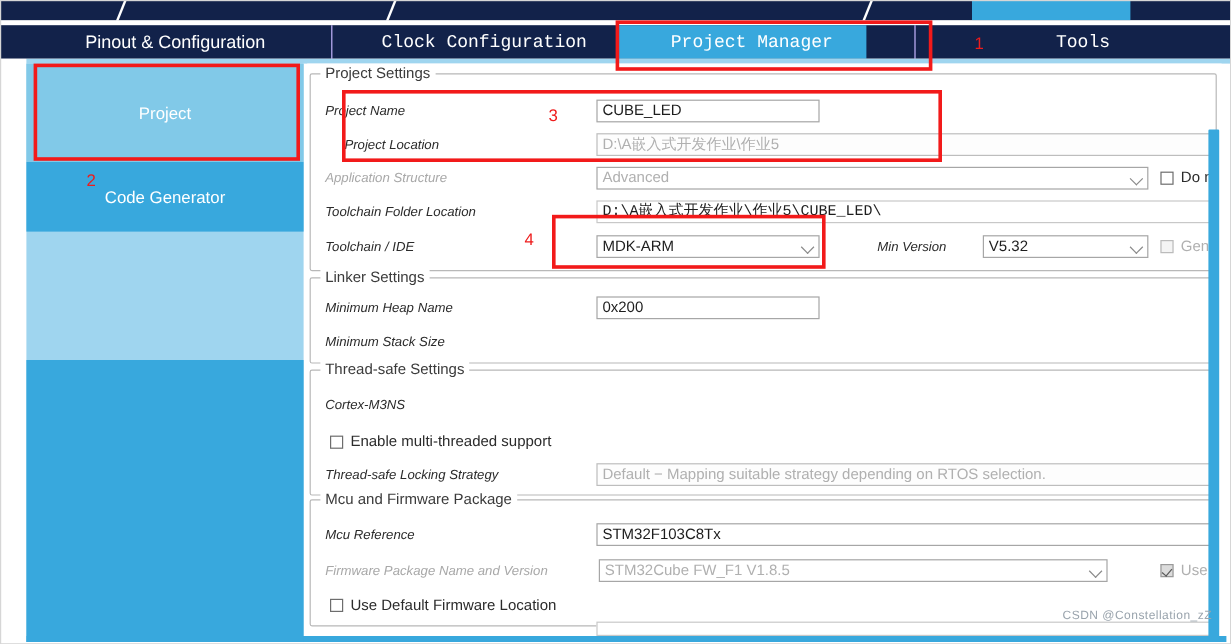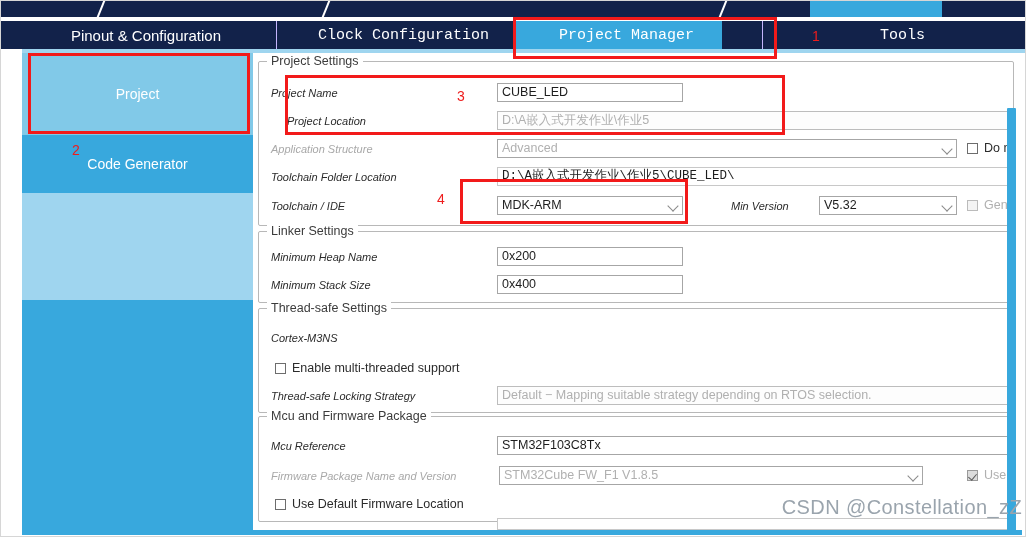--- a/index.html
+++ b/index.html
@@ -173,22 +173,22 @@
     position: absolute; border: 3px solid #f21a1a; box-sizing: border-box;
     pointer-events: none;
   }
   .anno-num {
     position: absolute; color: #ee1c1c; font-size: 14px;
     font-family: "Liberation Sans", sans-serif;
     pointer-events: none;
   }
 
   .watermark {
-    position: absolute; right: 4px; bottom: 18px;
-    font-size: 20px; color: #9aa4ad; letter-spacing: .4px;
+    position: absolute; right: 16px; bottom: 18px;
+    font-size: 10px; color: #9aa4ad; letter-spacing: .4px;
     white-space: nowrap;
   }
   .frame-border {
     position: absolute; left:0; top:0; width:1026px; height:537px;
     border: 1px solid #d6d6d6; box-sizing: border-box; pointer-events:none;
   }
 </style>
 </head>
 <body>
 
@@ -283,21 +283,20 @@
 
     <div class="group" style="top:178px; height:72px;">
       <div class="legend">Linker Settings</div>
 
       <div class="row" style="top:14px;">
         <div class="lbl" style="left:12px;">Minimum Heap Name</div>
         <div class="fld" style="left:238px; width:186px; top:1px;">0x200</div>
       </div>
       <div class="row" style="top:42px;">
         <div class="lbl" style="left:12px;">Minimum Stack Size</div>
-        <div class="fld" style="left:238px; width:186px; top:1px;">0x400</div>
       </div>
     </div>
 
     <div class="group" style="top:255px; height:105px;">
       <div class="legend">Thread-safe Settings</div>
 
       <div class="lbl" style="left:12px; top:18px;">Cortex-M3NS</div>
 
       <div class="cbx" style="left:16px; top:52px;">
         <span class="box"></span>

